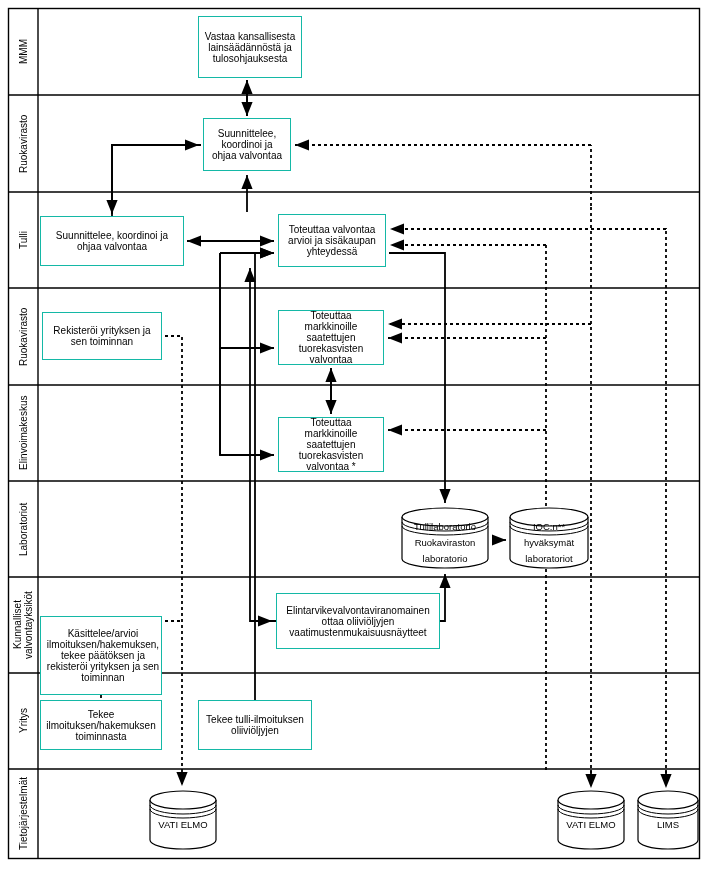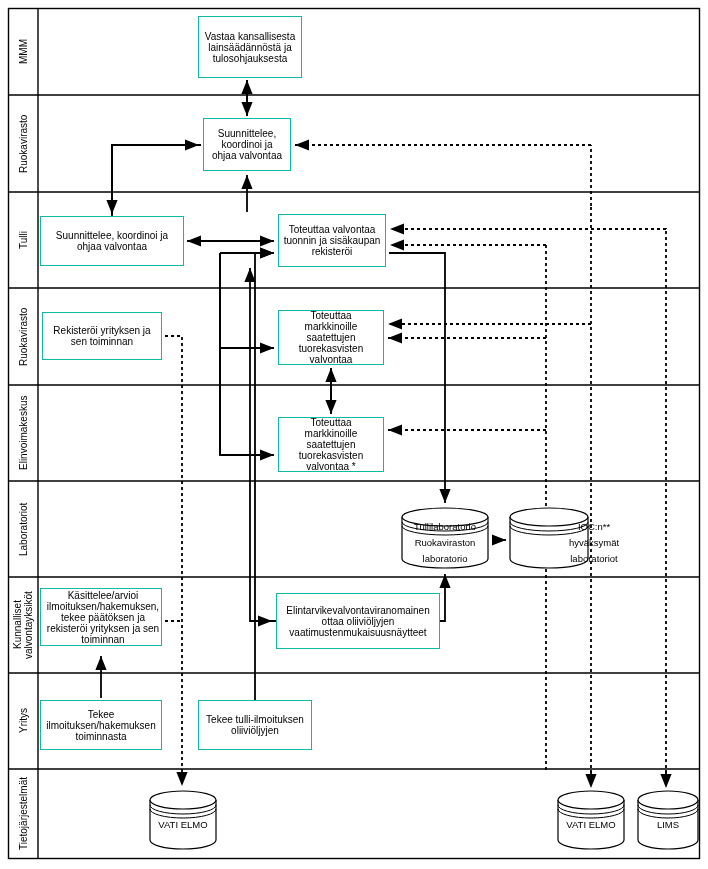--- a/index.html
+++ b/index.html
@@ -135,40 +135,40 @@
   <div class="lane-label" style="left:8px;top:288px;height:97px;">Ruokavirasto</div>
   <div class="lane-label" style="left:8px;top:385px;height:96px;">Elinvoimakeskus</div>
   <div class="lane-label" style="left:8px;top:481px;height:96px;">Laboratoriot</div>
   <div class="lane-label" style="left:8px;top:577px;height:96px;">Kunnalliset valvontayksiköt</div>
   <div class="lane-label" style="left:8px;top:673px;height:96px;">Yritys</div>
   <div class="lane-label" style="left:8px;top:769px;height:89px;">Tietojärjestelmät</div>
 
   <div class="node" style="left:198px;top:16px;width:104px;height:62px;">Vastaa kansallisesta lainsäädännöstä ja tulosohjauksesta</div>
   <div class="node" style="left:203px;top:118px;width:88px;height:53px;">Suunnittelee, koordinoi ja ohjaa valvontaa</div>
   <div class="node" style="left:40px;top:216px;width:144px;height:50px;">Suunnittelee, koordinoi ja ohjaa valvontaa</div>
-  <div class="node" style="left:278px;top:214px;width:108px;height:53px;">Toteuttaa valvontaa tuonnin ja sisäkaupan rekisteröi</div>
+  <div class="node" style="left:278px;top:214px;width:108px;height:53px;">Toteuttaa valvontaa arvioi ja sisäkaupan yhteydessä</div>
   <div class="node" style="left:278px;top:310px;width:106px;height:55px;">Toteuttaa markkinoille saatettujen tuorekasvisten valvontaa</div>
   <div class="node" style="left:42px;top:312px;width:120px;height:48px;">Rekisteröi yrityksen ja sen toiminnan</div>
   <div class="node" style="left:278px;top:417px;width:106px;height:55px;">Toteuttaa markkinoille saatettujen tuorekasvisten valvontaa *</div>
-  <div class="node" style="left:40px;top:588px;width:122px;height:58px;padding-left:8px;">Käsittelee/arvioi ilmoituksen/hakemuksen, tekee päätöksen ja rekisteröi yrityksen ja sen toiminnan</div>
+  <div class="node" style="left:40px;top:616px;width:122px;height:79px;padding-left:8px;">Käsittelee/arvioi ilmoituksen/hakemuksen, tekee päätöksen ja rekisteröi yrityksen ja sen toiminnan</div>
   <div class="node" style="left:276px;top:593px;width:164px;height:56px;">Elintarvikevalvontaviranomainen ottaa oliiviöljyjen vaatimustenmukaisuusnäytteet</div>
   <div class="node" style="left:40px;top:700px;width:122px;height:50px;">Tekee ilmoituksen/hakemuksen toiminnasta</div>
   <div class="node" style="left:198px;top:700px;width:114px;height:50px;">Tekee tulli-ilmoituksen oliiviöljyjen</div>
 
   <div class="db" style="left:401px;top:507px;width:88px;height:62px;">
     <svg width="88" height="62" viewBox="0 0 88 62">
       <path d="M1,10 L1,52 a43,9 0 0 0 86,0 L87,10" fill="#fff" stroke="#000" stroke-width="1.2"></path>
       <ellipse cx="44" cy="10" rx="43" ry="9" fill="#fff" stroke="#000" stroke-width="1.2"></ellipse>
       <path d="M1,15 a43,9 0 0 0 86,0" fill="none" stroke="#000" stroke-width="1"></path>
       <path d="M1,19 a43,9 0 0 0 86,0" fill="none" stroke="#000" stroke-width="1"></path>
     </svg>
     <span class="dbtxt">Tullilaboratorio Ruokaviraston laboratorio</span>
   </div>
 
-  <div class="db" style="left:509px;top:507px;width:80px;height:62px;padding-left:45px;">
+  <div class="db" style="left:509px;top:507px;width:80px;height:62px;">
     <svg width="80" height="62" viewBox="0 0 80 62">
       <path d="M1,10 L1,52 a39,9 0 0 0 78,0 L79,10" fill="#fff" stroke="#000" stroke-width="1.2"></path>
       <ellipse cx="40" cy="10" rx="39" ry="9" fill="#fff" stroke="#000" stroke-width="1.2"></ellipse>
       <path d="M1,15 a39,9 0 0 0 78,0" fill="none" stroke="#000" stroke-width="1"></path>
       <path d="M1,19 a39,9 0 0 0 78,0" fill="none" stroke="#000" stroke-width="1"></path>
     </svg>
     <span class="dbtxt">IOC:n** hyväksymät laboratoriot</span>
   </div>
 
   <div class="db" style="left:149px;top:790px;width:68px;height:60px;">

